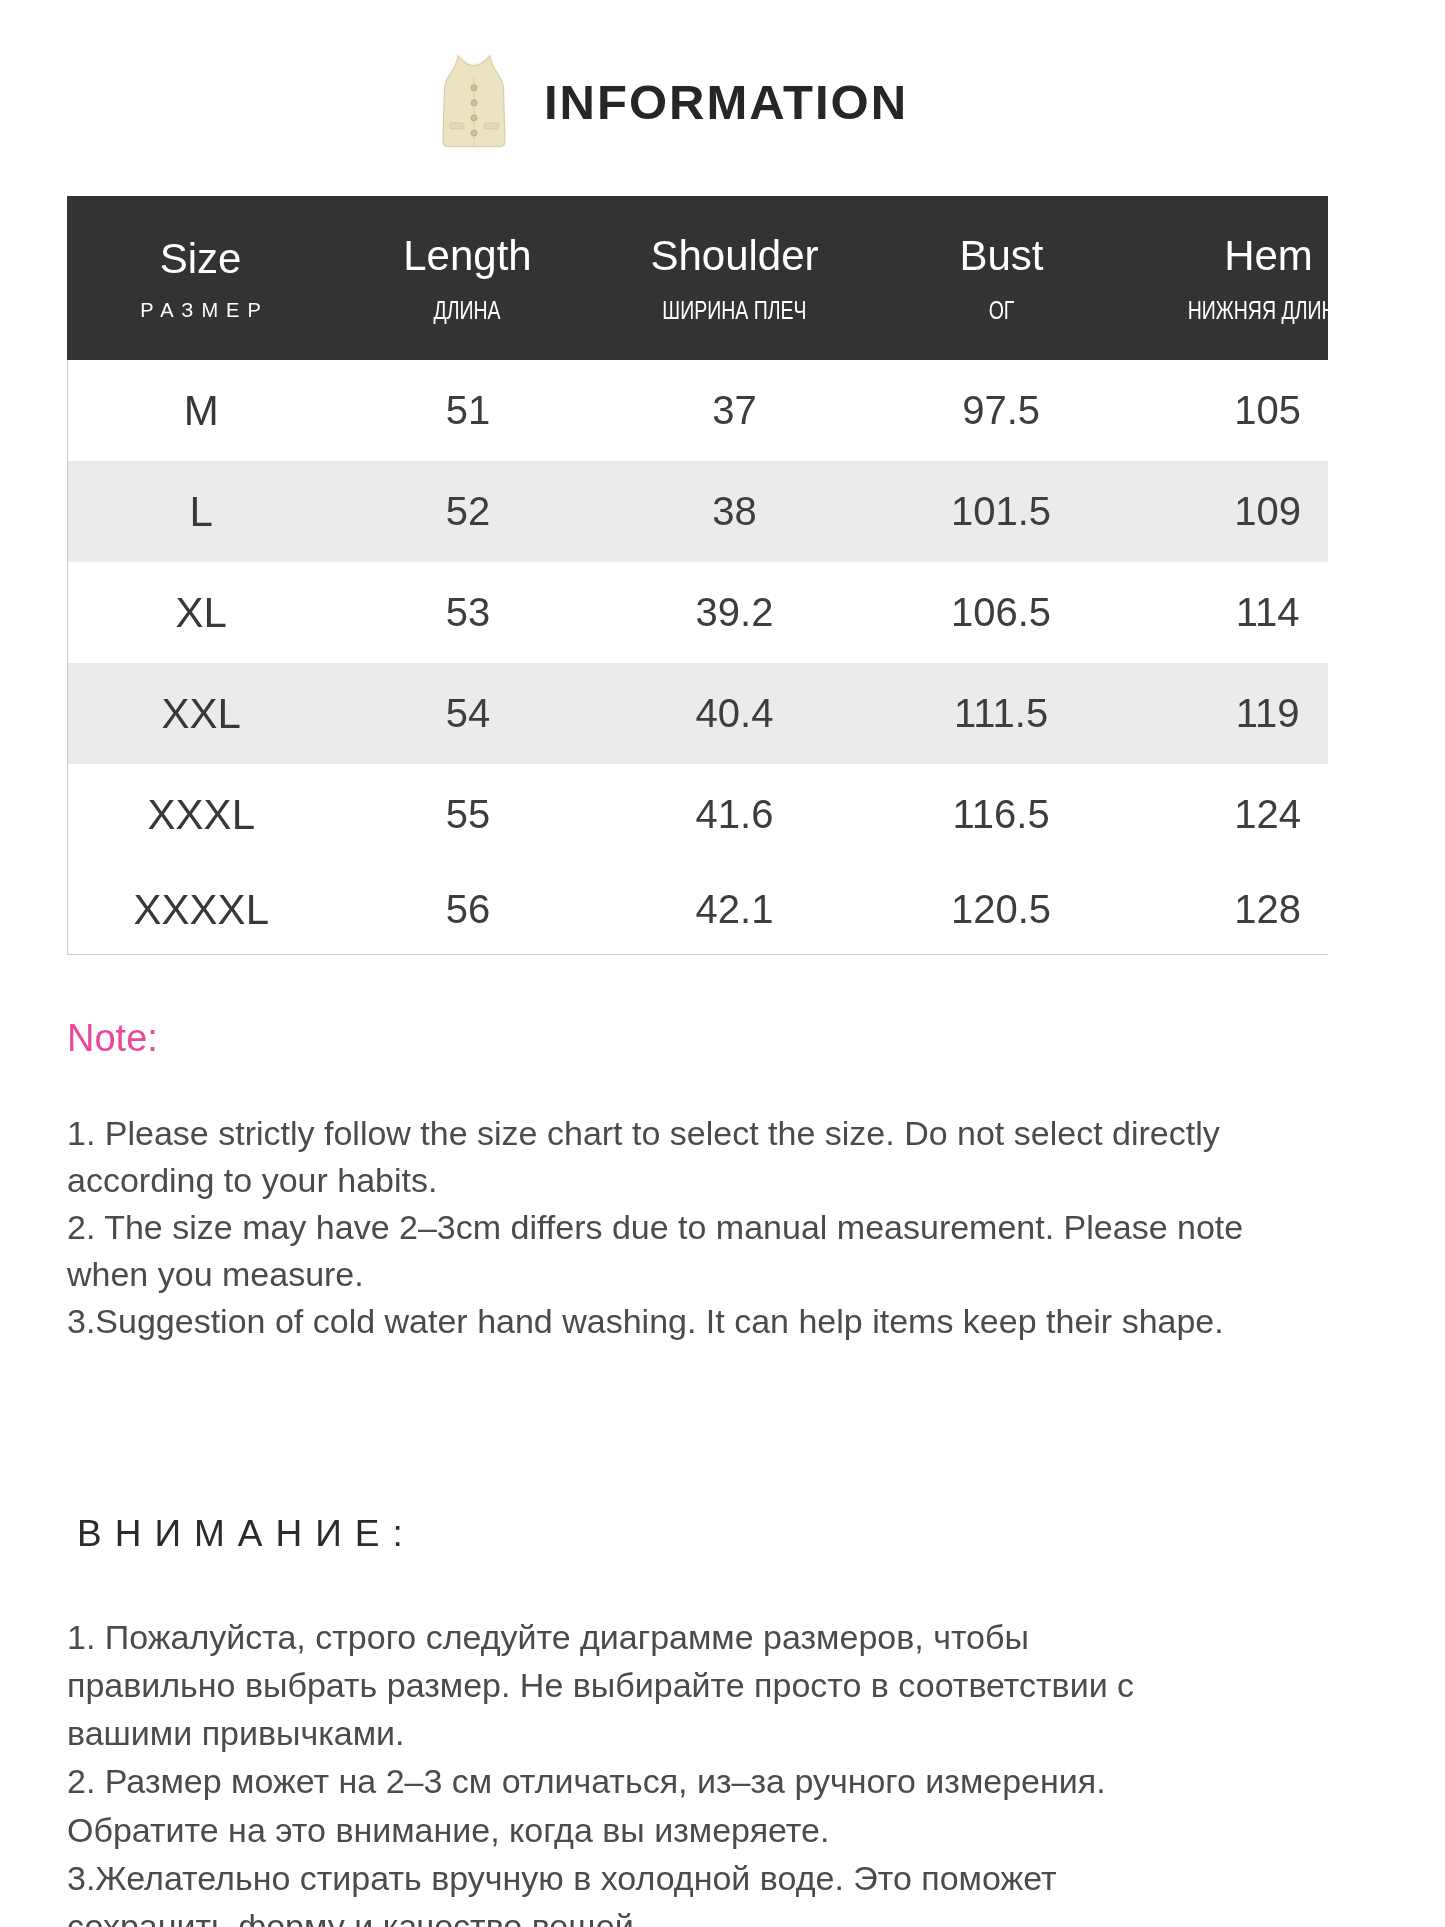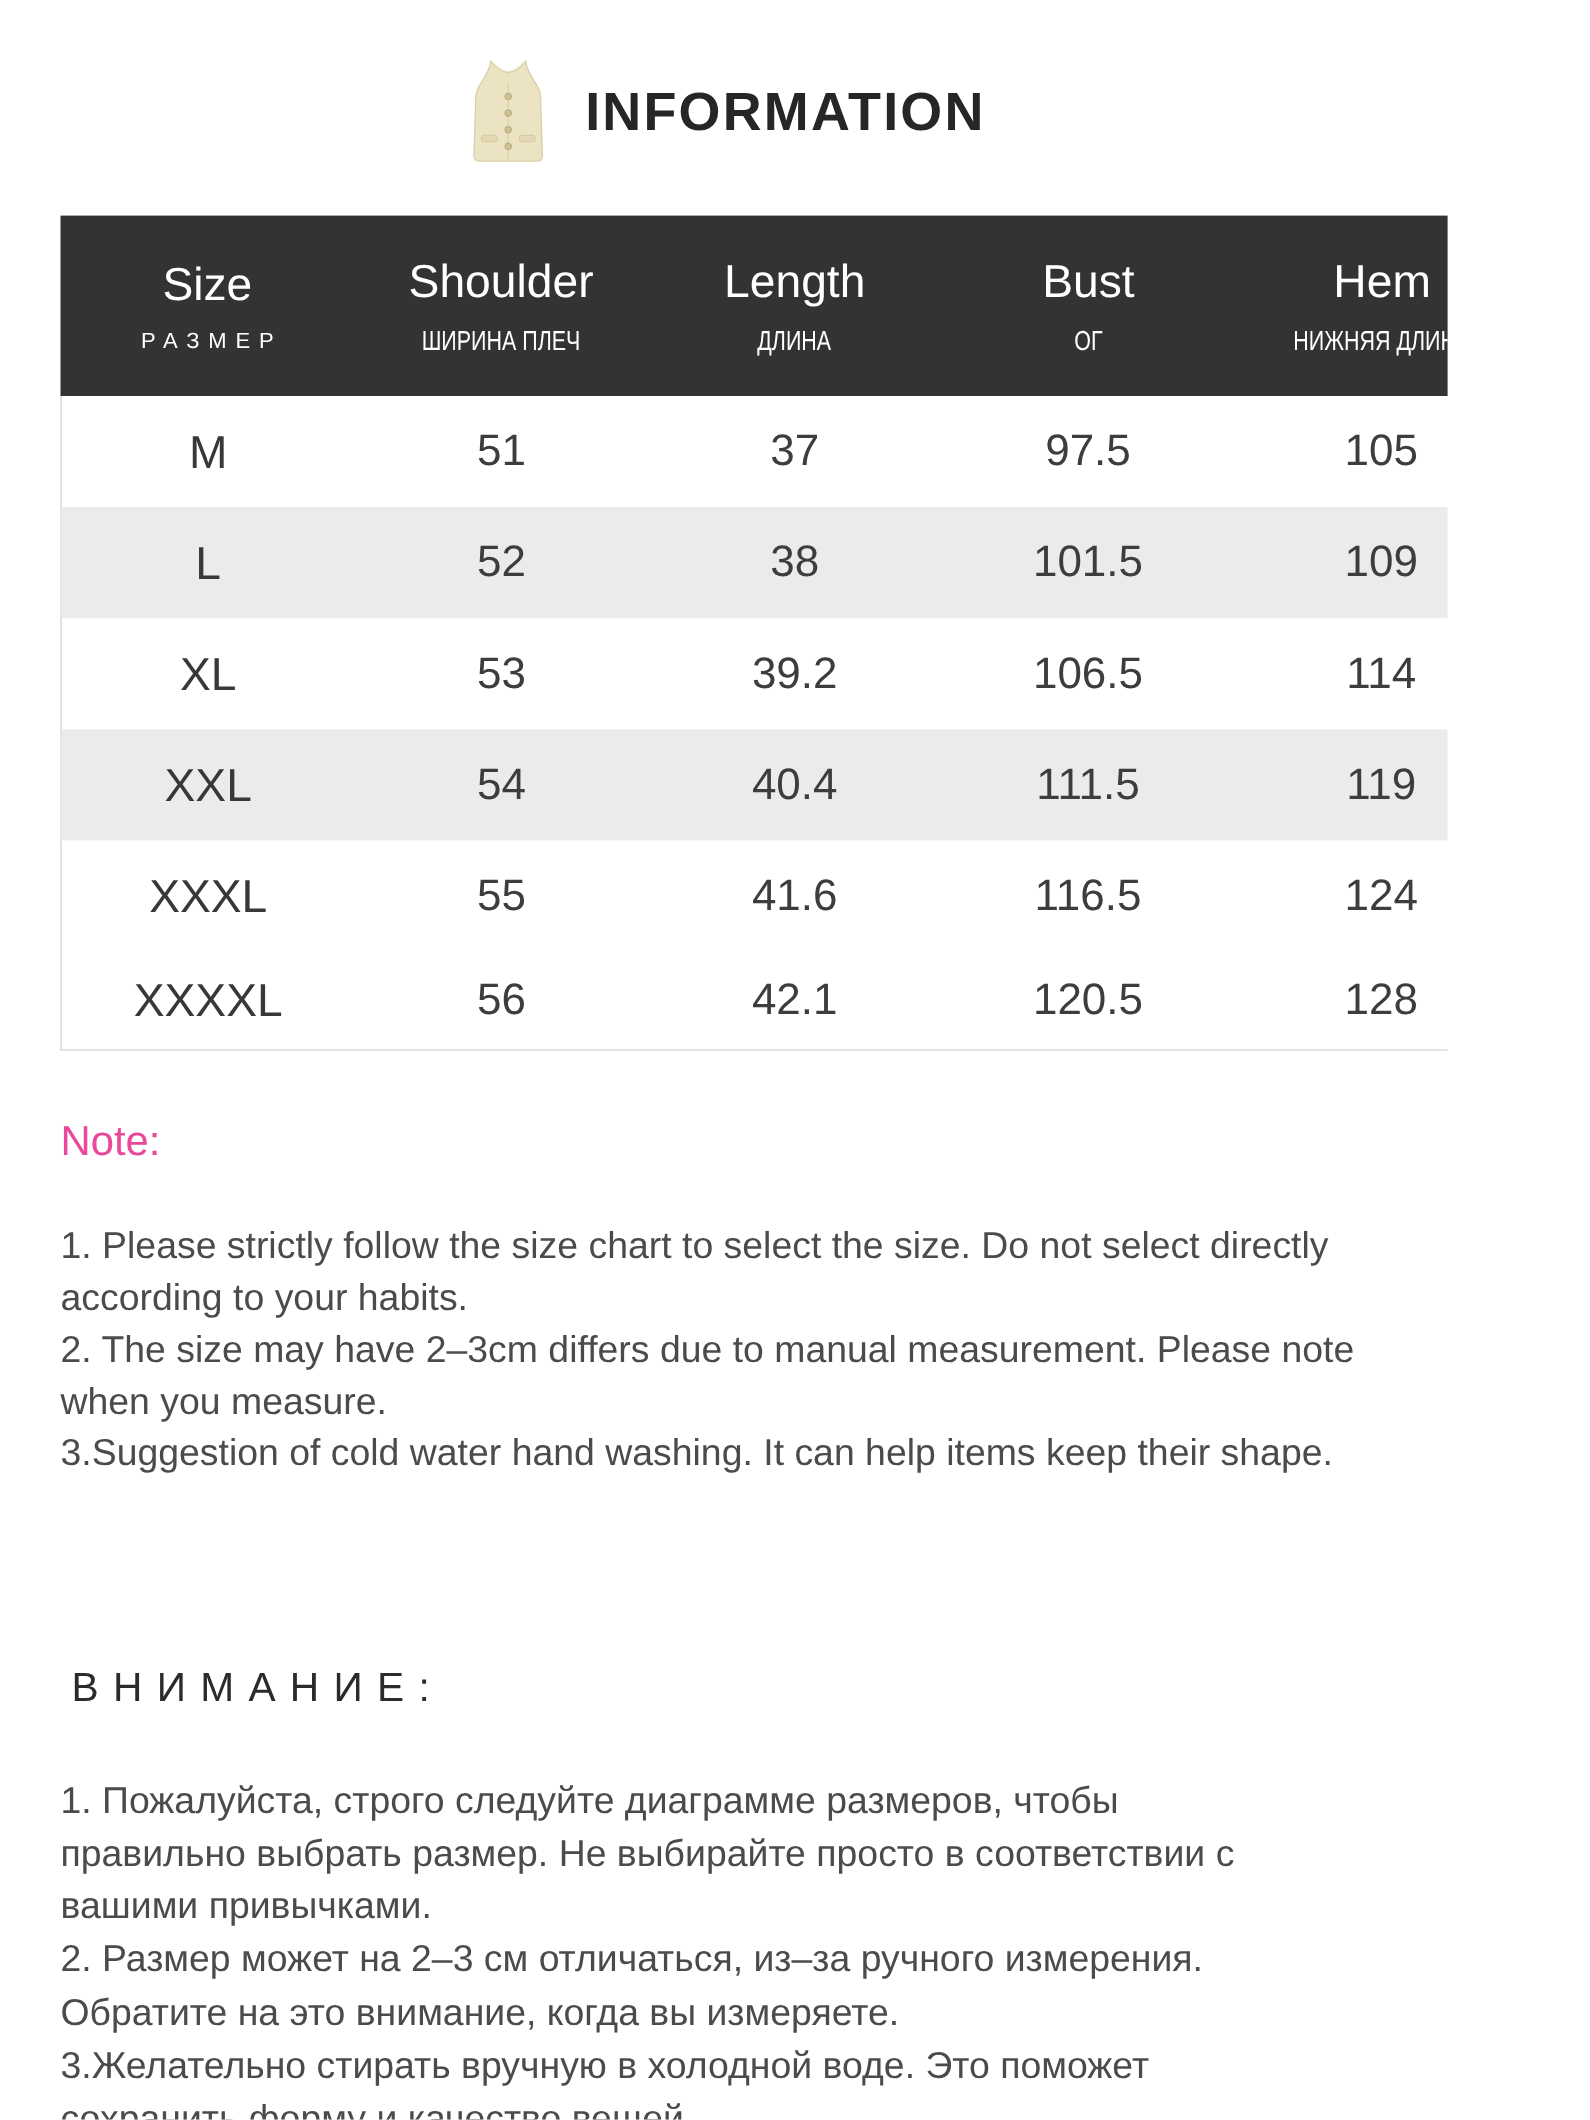--- a/index.html
+++ b/index.html
@@ -8,20 +8,21 @@
     background: #ffffff;
     font-family: "Liberation Sans", sans-serif;
     color: #3d3d3d;
   }
   .page {
     position: relative;
     width: 1316px;
     height: 1927px;
     background: #ffffff;
     overflow: hidden;
+    margin-left: 12px;
   }
 
   
   .info-header {
     display: flex;
     align-items: center;
     justify-content: center;
     gap: 28px;
     padding-top: 50px;
     height: 104px;
@@ -138,26 +139,26 @@
     <div class="info-title">INFORMATION</div>
   </div>
 
   <div class="size-table">
     <div class="thead">
       <div class="th">
         <span class="th-en">Size</span>
         <span class="th-ru spaced">РАЗМЕР</span>
       </div>
       <div class="th">
+        <span class="th-en">Length</span>
+        <span class="th-ru">ДЛИНА</span>
+      </div>
+      <div class="th">
         <span class="th-en">Shoulder</span>
         <span class="th-ru">ШИРИНА ПЛЕЧ</span>
-      </div>
-      <div class="th">
-        <span class="th-en">Length</span>
-        <span class="th-ru">ДЛИНА</span>
       </div>
       <div class="th">
         <span class="th-en">Bust</span>
         <span class="th-ru">ОГ</span>
       </div>
       <div class="th">
         <span class="th-en">Hem</span>
         <span class="th-ru">НИЖНЯЯ ДЛИНА</span>
       </div>
     </div>

